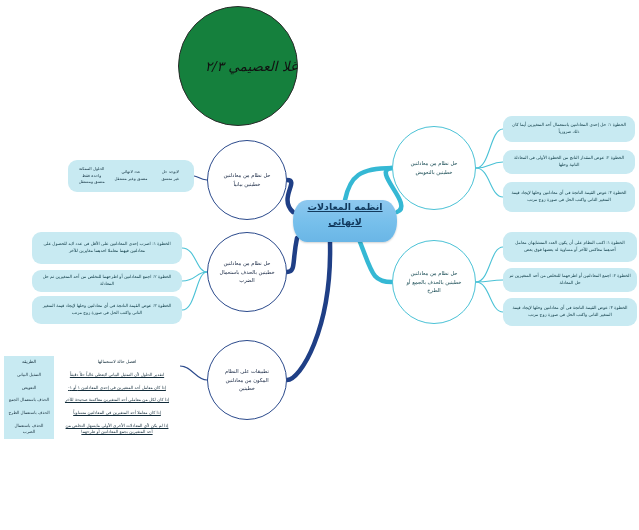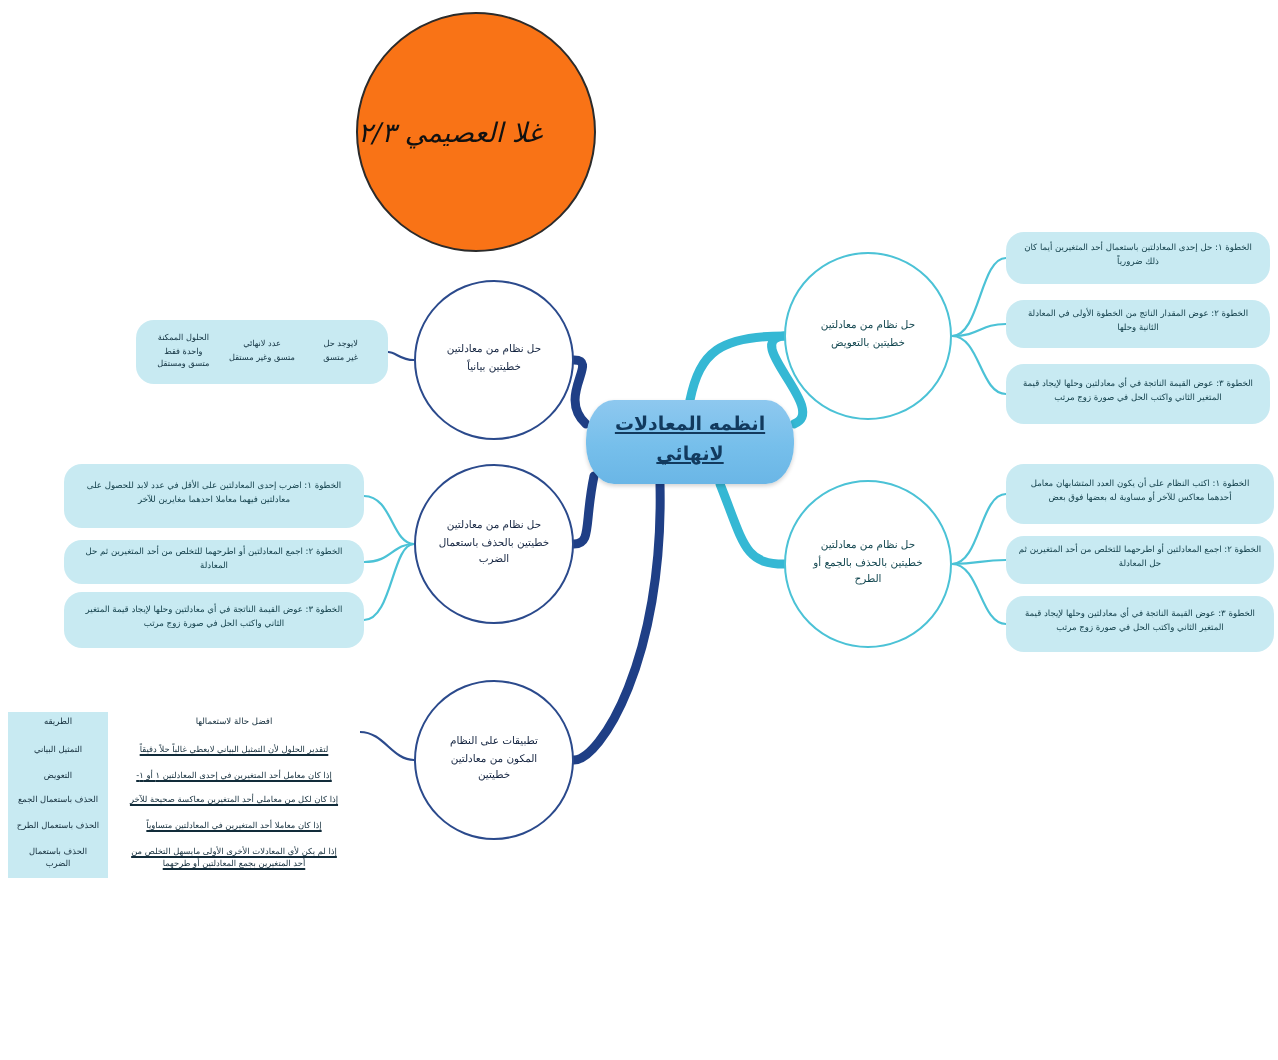--- a/index.html
+++ b/index.html
@@ -8,34 +8,34 @@
     font-family:"DejaVu Sans", sans-serif;
     color:#1a1a1a;
   }
   #canvas{position:absolute;inset:0;width:639px;height:530px;}
   svg.wires{position:absolute;left:0;top:0;width:639px;height:530px;pointer-events:none;}
 
   
   .title-circle{
     position:absolute;left:178px;top:6px;width:120px;height:120px;
     border:1.4px solid #2b2b2b;border-radius:50%;
-    display:flex;align-items:center;justify-content:flex-end;
-    box-sizing:border-box;background:#f97316;
+    display:flex;align-items:center;justify-content:flex-start;
+    box-sizing:border-box;background:#15803d;
   }
   .title-circle span{
     font-family:"DejaVu Serif", serif;
     font-style:italic;font-size:13.5px;color:#111;letter-spacing:.3px;
   }
 
   
   .center-node{
     position:absolute;left:293px;top:200px;width:104px;height:42px;
     background:linear-gradient(180deg,#8ec8ef 0%,#76bfeb 55%,#6ab6e6 100%);
     border-radius:14px/20px;
-    display:flex;flex-direction:column;align-items:center;justify-content:center;
+    display:flex;flex-direction:column;align-items:center;justify-content:flex-start;
     box-shadow:0 1px 2px rgba(0,0,0,.18);
   }
   .center-node b{
     display:block;font-weight:600;font-size:9.5px;line-height:1.55;color:#123a5e;
     text-decoration:underline;text-align:center;
   }
 
   
   .bubble{
     position:absolute;border-radius:50%;box-sizing:border-box;background:#ffffff;

